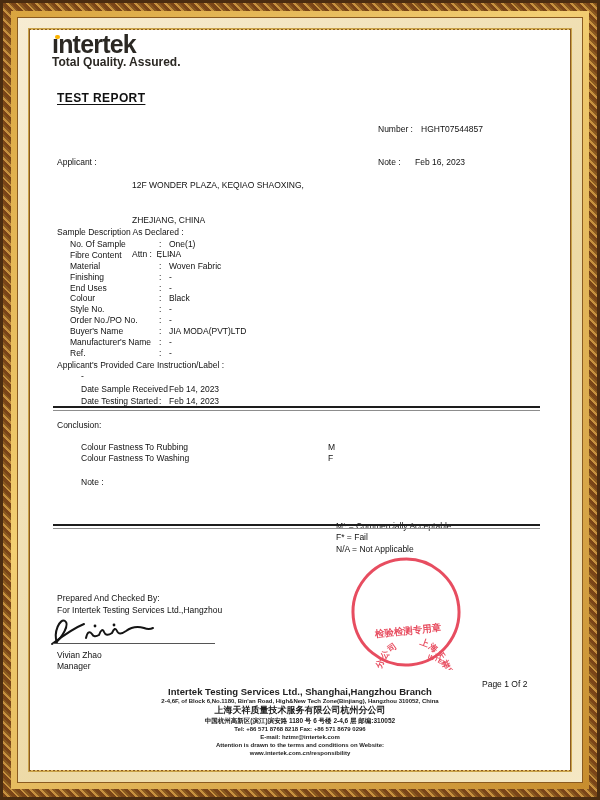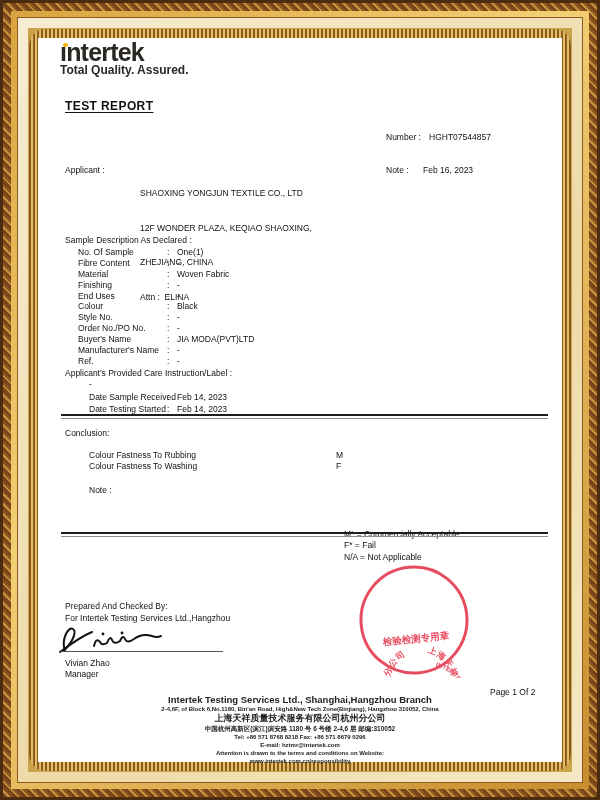--- a/index.html
+++ b/index.html
@@ -5,21 +5,21 @@
   html,body{margin:0;padding:0;}
   body{width:600px;height:800px;overflow:hidden;background:#fff;
        font-family:"Liberation Sans","DejaVu Sans",sans-serif;color:#111;}
   
   .f1{position:absolute;inset:0;background:#4a2c10;padding:3px;box-sizing:border-box;height:800px;width:600px;}
   .f2{height:100%;background:repeating-linear-gradient(45deg,#7a4518 0 3px,#c6913f 3px 5px,#8a5a20 5px 7px);padding:8px;box-sizing:border-box;}
   .f3{height:100%;background:linear-gradient(135deg,#d9a43f,#f3cf74 40%,#c78d2e);padding:6px;box-sizing:border-box;}
   .f4{height:100%;background:#8a5a20;padding:1px;box-sizing:border-box;}
   .f5{height:100%;background:linear-gradient(135deg,#f7ecd2,#eddaa6 60%,#f5e8c4);padding:10px;box-sizing:border-box;}
   .f6{height:100%;background:#c9a249;padding:1px;box-sizing:border-box;}
-  .f7{height:100%;background:repeating-linear-gradient(90deg,#8a5a22 0 2px,#e4c065 2px 4px);padding:9px;box-sizing:border-box;border-radius:17px;}
+  .f7{height:100%;background:repeating-linear-gradient(90deg,#8a5a22 0 2px,#e4c065 2px 4px);padding:1px;box-sizing:border-box;}
   .paper{position:relative;height:100%;background:#fff;font-size:8.5px;line-height:11px;}
   .abs{position:absolute;}
   
   .logo{left:22px;top:1px;font-size:25px;font-weight:700;letter-spacing:-0.8px;color:#2b2823;line-height:26px;}
   .logo-dot{position:absolute;left:3px;top:3.5px;width:4.5px;height:4.5px;border-radius:50%;background:#f9b200;}
   .tagline{left:22px;top:27px;font-size:12px;font-weight:700;color:#2b2823;}
   .title{left:27px;top:63px;font-size:12px;font-weight:700;letter-spacing:.4px;text-decoration:underline;text-underline-offset:2px;}
   .num-label{left:348px;top:94px;}
   .num-value{left:391px;top:94px;}
   .date-label{left:348px;top:127px;}
@@ -90,21 +90,20 @@
 
   <div class="abs title">TEST REPORT</div>
 
   <div class="abs num-label">Number :</div>
   <div class="abs num-value">HGHT07544857</div>
   <div class="abs date-label">Note :</div>
   <div class="abs date-value">Feb 16, 2023</div>
 
   <div class="abs app-label">Applicant :</div>
   <div class="abs app-lines">
-    <div>SHAOXING YONGJUN TEXTILE CO., LTD</div>
     <div>12F WONDER PLAZA, KEQIAO SHAOXING,</div>
     <div>ZHEJIANG, CHINA</div>
     <div>Attn :  ELINA</div>
   </div>
 
   <div class="abs samp-head">Sample Description As Declared :</div>
   <div class="abs fields">
     <div class="frow">
                       <span class="fl">No. Of Sample</span>
                       <span class="fc">:</span>

